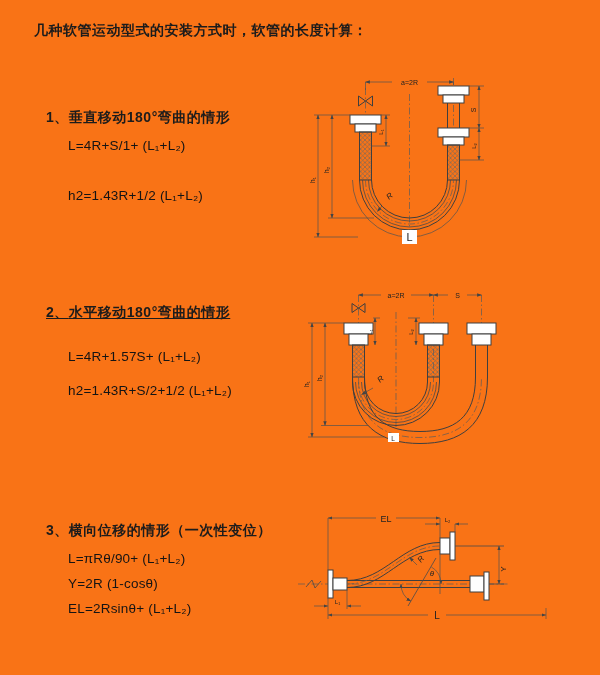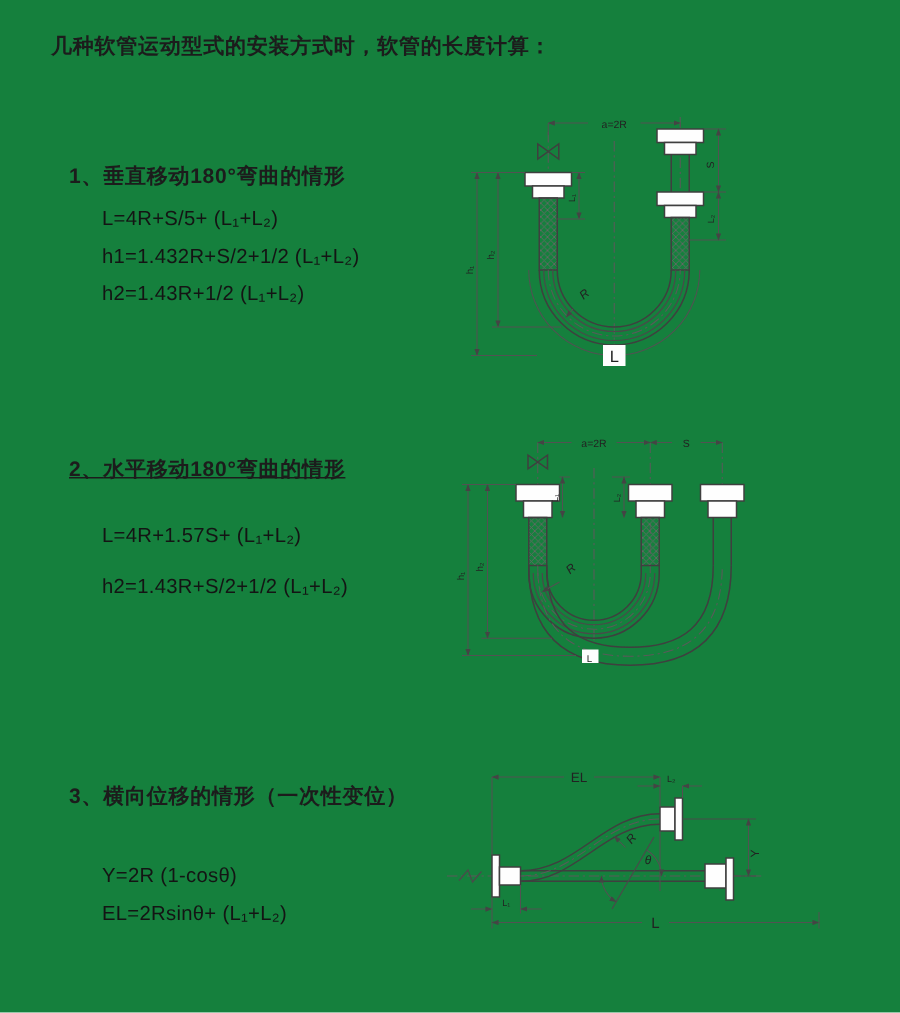--- a/index.html
+++ b/index.html
@@ -1,16 +1,16 @@
 <!DOCTYPE html>
 <html><head>
 <meta charset="utf-8">
 <style>
   html,body{margin:0;padding:0;background:#ffffff;}
-  .page{position:relative;width:600px;height:675px;background:#15803d;overflow:hidden;
+  .page{position:relative;width:600px;height:675px;background:#f97316;overflow:hidden;
         font-family:"Liberation Sans","DejaVu Sans",sans-serif;color:#1c1c1c;}
   .title{position:absolute;left:34px;top:22px;font-size:14px;font-weight:700;letter-spacing:.5px;white-space:nowrap;}
   .sec-heading{position:absolute;font-size:14px;font-weight:700;white-space:nowrap;letter-spacing:.5px;}
   .formula{position:absolute;font-size:13.5px;font-weight:400;color:#141414;white-space:nowrap;letter-spacing:.2px;}
   .h1{left:46px;top:109px;} .f10{left:68px;top:138px;} .f11{left:68px;top:163px;} .f12{left:68px;top:188px;}
   .h2{left:46px;top:304px;text-decoration:underline;} .f20{left:68px;top:349px;} .f21{left:68px;top:358px;} .f22{left:68px;top:383px;}
   .h3{left:46px;top:522px;} .f30{left:68px;top:551px;} .f31{left:68px;top:576px;} .f32{left:68px;top:601px;}
   svg.diag{position:absolute;}
   #d1{left:302px;top:68px;} #d2{left:298px;top:282px;} #d3{left:278px;top:496px;}
   .ln{fill:none;stroke:#3f3f3f;stroke-width:1;}
@@ -22,29 +22,29 @@
   text.dl{fill:#222;font-family:"Liberation Sans","DejaVu Sans",sans-serif;}
 </style>
 </head>
 <body>
 
 <div class="page">
 
   <div class="title">几种软管运动型式的安装方式时，软管的长度计算：</div>
 
   <div class="sec-heading h1"><span>1、</span><span>垂直移动180°弯曲的情形</span></div>
-  <div class="formula f10">L=4R+S/5+ (L₁+L₂)</div>
-  <div class="formula f11">h1=1.432R+S/2+1/2 (L₁+L₂)</div>
+  <div class="formula f10">L=4R+S/1+ (L₁+L₂)</div>
   <div class="formula f12">h2=1.43R+1/2 (L₁+L₂)</div>
 
   <div class="sec-heading h2"><span>2、</span><span>水平移动180°弯曲的情形</span></div>
   <div class="formula f20">L=4R+1.57S+ (L₁+L₂)</div>
   <div class="formula f22">h2=1.43R+S/2+1/2 (L₁+L₂)</div>
 
   <div class="sec-heading h3"><span>3、</span><span>横向位移的情形（一次性变位）</span></div>
+  <div class="formula f30">L=πRθ/90+ (L₁+L₂)</div>
   <div class="formula f31">Y=2R (1-cosθ)</div>
   <div class="formula f32">EL=2Rsinθ+ (L₁+L₂)</div>
 
   <svg id="d1" class="diag" width="290" height="190" viewBox="0 0 290 190">
     <defs>
       <marker id="a1" viewBox="0 0 8 6" refX="7.5" refY="3" markerWidth="7" markerHeight="5" orient="auto-start-reverse">
         <path d="M0,0 L8,3 L0,6 z" fill="#444"></path>
       </marker>
       <pattern id="b1" width="4.5" height="4.5" patternUnits="userSpaceOnUse">
         <path d="M0,4.5 L4.5,0 M0,0 L4.5,4.5" stroke="#666" stroke-width="0.6"></path>

